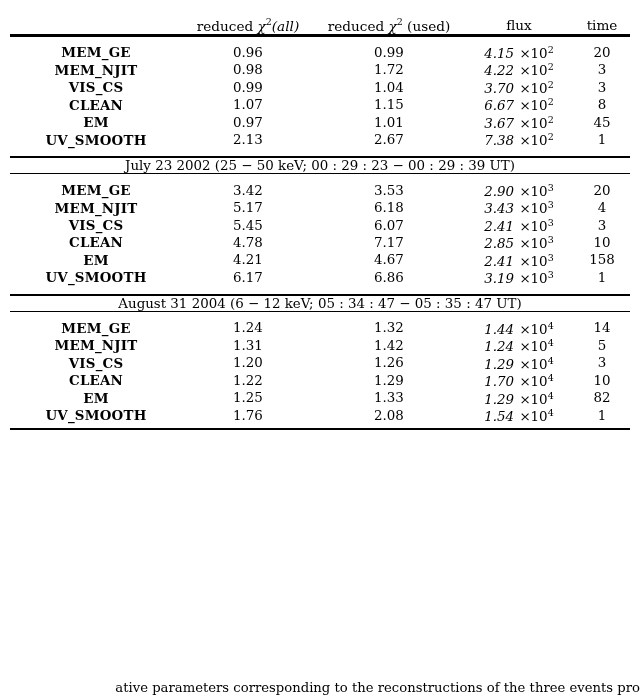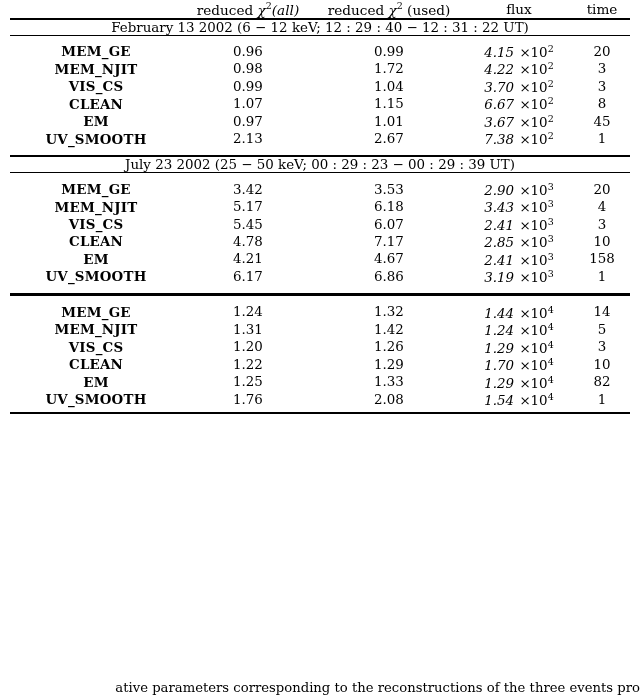--- a/index.html
+++ b/index.html
@@ -12,21 +12,21 @@
     height: 696px;
     font-family: "DejaVu Serif", serif;
     color: #000000;
     overflow: hidden;
   }
   .page {
     position: relative;
     width: 640px;
     height: 696px;
     box-sizing: border-box;
-    padding: 0 10px;
+    padding: 16px 10px;
   }
   table.tbl {
     width: 620px;
     border-collapse: collapse;
     font-size: 13.2px;
     table-layout: fixed;
   }
   table.tbl td, table.tbl th {
     padding: 0;
     font-weight: normal;
@@ -100,23 +100,20 @@
           <td><span class="chi">reduced <span class="italic">χ</span><sup>2</sup> (used)</span></td>
           <td>flux</td>
           <td>time</td>
         </tr>
         <tr>
           <td colspan="5" class="rule-thick" style="height: 0px; line-height: 0; font-size: 0px;"></td>
         </tr>
         <tr>
           <td colspan="5" class="rule-thin" style="height: 0px; line-height: 0; font-size: 0px;"></td>
         </tr>
-        <tr class="section-row">
-          <td colspan="5">February 13 2002 (6 − 12 keV; 12 : 29 : 40 − 12 : 31 : 22 UT)</td>
-        </tr>
         <tr>
           <td colspan="5" class="rule-thin" style="height: 0px; line-height: 0; font-size: 0px;"></td>
         </tr>
         <tr class="spacer-md">
           <td colspan="5"></td>
         </tr>
         <tr class="data-row">
           <td class="name">MEM_GE</td>
           <td>0.96</td>
           <td>0.99</td>
@@ -226,20 +223,23 @@
         </tr>
         <tr class="spacer-sm">
           <td colspan="5"></td>
         </tr>
         <tr>
           <td colspan="5" class="rule-thin" style="height: 0px; line-height: 0; font-size: 0px;"></td>
         </tr>
         <tr>
           <td colspan="5" class="rule-thin" style="height: 0px; line-height: 0; font-size: 0px;"></td>
         </tr>
+        <tr class="section-row">
+          <td colspan="5">August 31 2004 (6 − 12 keV; 05 : 34 : 47 − 05 : 35 : 47 UT)</td>
+        </tr>
         <tr>
           <td colspan="5" class="rule-thin" style="height: 0px; line-height: 0; font-size: 0px;"></td>
         </tr>
         <tr class="spacer-md">
           <td colspan="5"></td>
         </tr>
         <tr class="data-row">
           <td class="name">MEM_GE</td>
           <td>1.24</td>
           <td>1.32</td>

